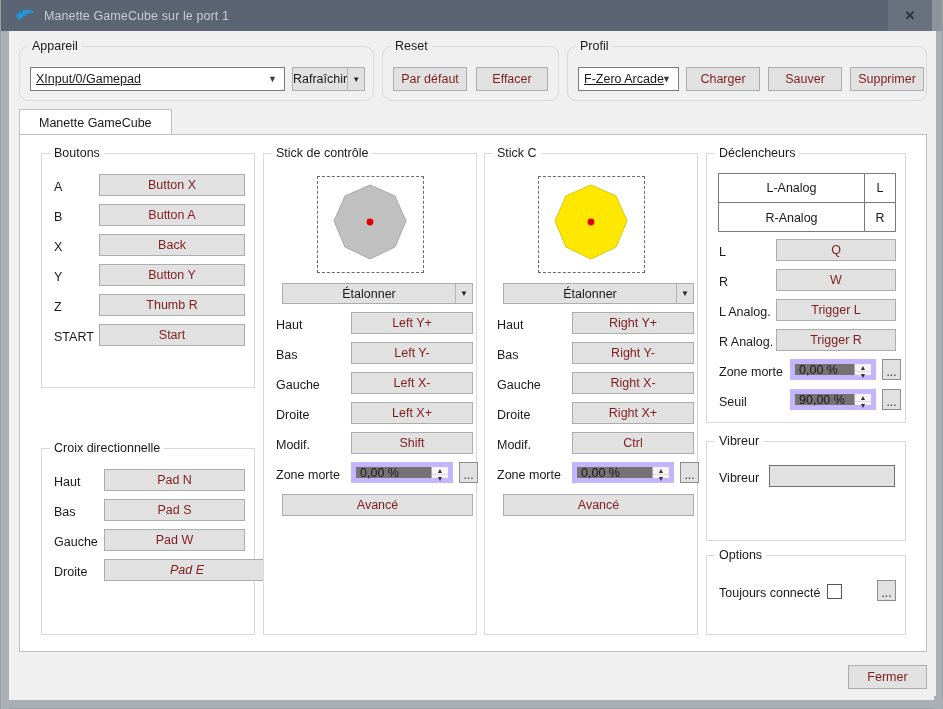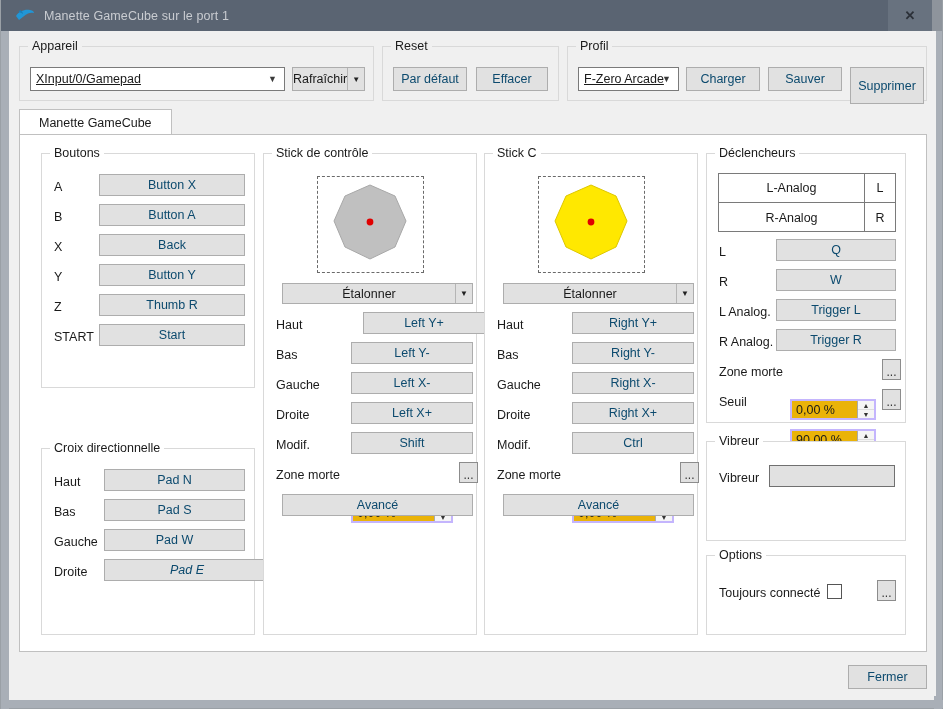--- a/index.html
+++ b/index.html
@@ -89,29 +89,29 @@
   .group > .legend {
     position: absolute;
     top: -8px; left: 8px;
     padding: 0 4px;
     background: #ffffff;
     font-size: 12.5px;
     color: #1a1a1a;
     white-space: nowrap;
   }
   .group.onpanel > .legend { background: #f0f0f0; }
-  .group.onpanel { background: #f0f0f0; }
+  .group.onpanel { background: #f0f0f0; border-radius: 9px; }
 
   
   .btn {
     background: #e1e1e1;
     border: 1px solid #adadad;
     font-family: "Liberation Sans", sans-serif;
     font-size: 12.5px;
-    color: #0c4a6e;
+    color: #7f1d1d;
     display: flex; align-items: center; justify-content: center;
     cursor: pointer;
     user-select: none;
   }
 
   .combo {
     background: #ffffff;
     border: 1px solid #7a7a7a;
     font-size: 12.5px;
     color: #1a1a1a;
@@ -147,26 +147,25 @@
 
   .lbl {
     position: absolute;
     font-size: 12.5px;
     color: #1a1a1a;
     white-space: nowrap;
   }
 
   .spin {
     position: absolute;
-    background: #eab308;
-    border: 2px solid #c4b5fd;
+    background: #737373;
+    border: 5px solid #c4b5fd;
     display: flex; align-items: center;
     font-size: 12.5px;
     color: #1a1a1a;
-    margin-top: 40px;
   }
   .spin .sval { padding-left: 4px; flex: 1; }
   .spin .sbtns {
     width: 17px; height: 100%;
     border-left: 1px solid #aaa;
     background: #f5f5f5;
     display: flex; flex-direction: column;
   }
   .spin .sbtns div {
     flex: 1;
@@ -303,21 +302,21 @@
     </div>
 
     <div class="group onpanel" style="left:558px; top:15px; width:360px; height:55px;">
       <div class="legend">Profil</div>
       <div class="combo" style="position:absolute; left:10px; top:20px; width:101px; height:24px;">
         <span>F-Zero Arcade</span>
         <span class="arrow">▼</span>
       </div>
       <div class="btn" style="position:absolute; left:118px; top:20px; width:74px; height:24px;">Charger</div>
       <div class="btn" style="position:absolute; left:200px; top:20px; width:74px; height:24px;">Sauver</div>
-      <div class="btn" style="position:absolute; left:282px; top:20px; width:74px; height:37px;">Supprimer</div>
+      <div class="btn" style="position:absolute; left:282px; top:20px; width:74px; height:24px;">Supprimer</div>
     </div>
 
     <div id="tabbar">
       <div id="tab">Manette GameCube</div>
     </div>
 
     <div id="tabpanel">
 
       <div class="group" style="left:21px; top:18px; width:214px; height:235px;">
         <div class="legend">Boutons</div>
@@ -366,21 +365,21 @@
             <circle cx="52" cy="45" r="3.4" fill="#e00000"></circle>
           </svg>
         </div>
 
         <div class="splitbtn" style="position:absolute; left:18px; top:129px; width:191px; height:21px;">
           <div class="sb-label">Étalonner</div>
           <div class="sb-arrow">▼</div>
         </div>
 
         <div class="lbl" style="left:12px; top:164px;">Haut</div>
-        <div class="btn" style="position:absolute; left:87px; top:158px; width:122px; height:22px;margin-left:12px;">Left Y+</div>
+        <div class="btn" style="position:absolute; left:87px; top:158px; width:122px; height:22px;">Left Y+</div>
 
         <div class="lbl" style="left:12px; top:194px;">Bas</div>
         <div class="btn" style="position:absolute; left:87px; top:188px; width:122px; height:22px;">Left Y-</div>
 
         <div class="lbl" style="left:12px; top:224px;">Gauche</div>
         <div class="btn" style="position:absolute; left:87px; top:218px; width:122px; height:22px;">Left X-</div>
 
         <div class="lbl" style="left:12px; top:254px;">Droite</div>
         <div class="btn" style="position:absolute; left:87px; top:248px; width:122px; height:22px;">Left X+</div>
 

